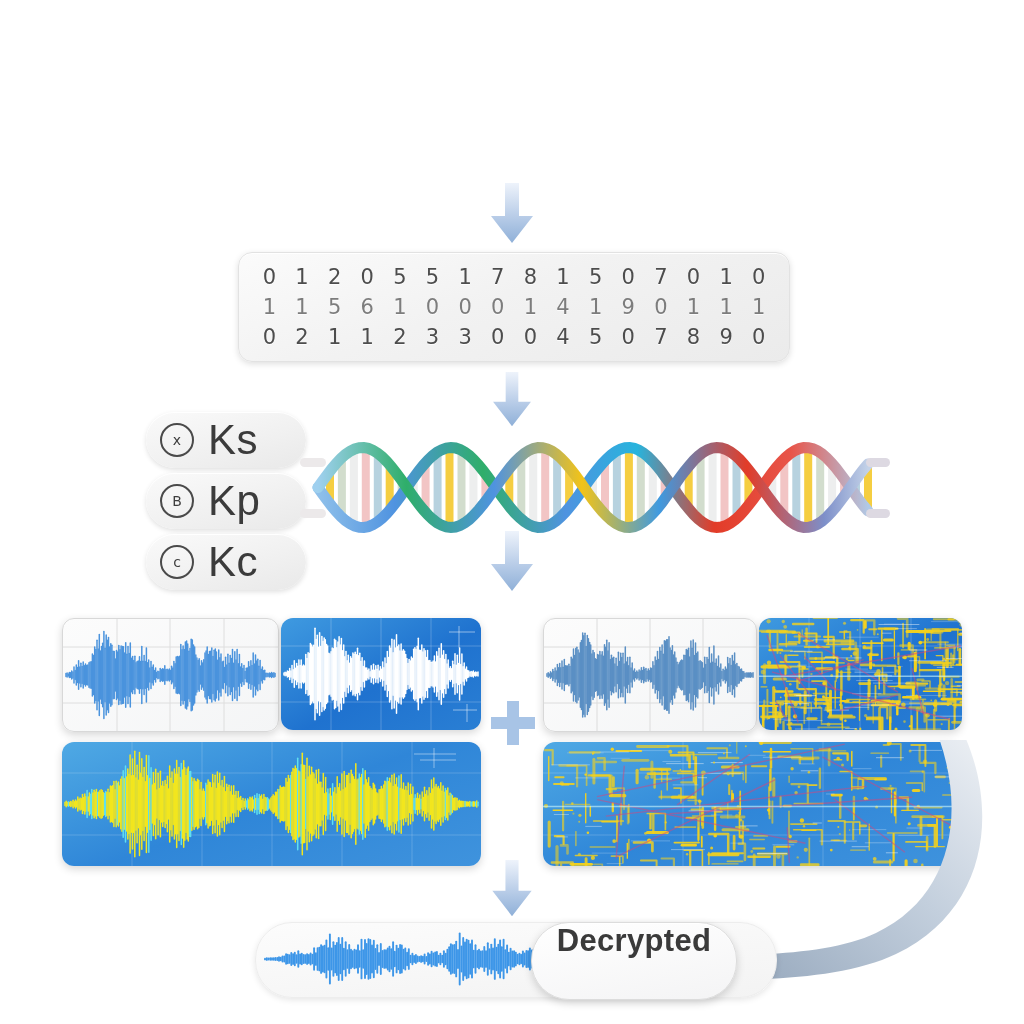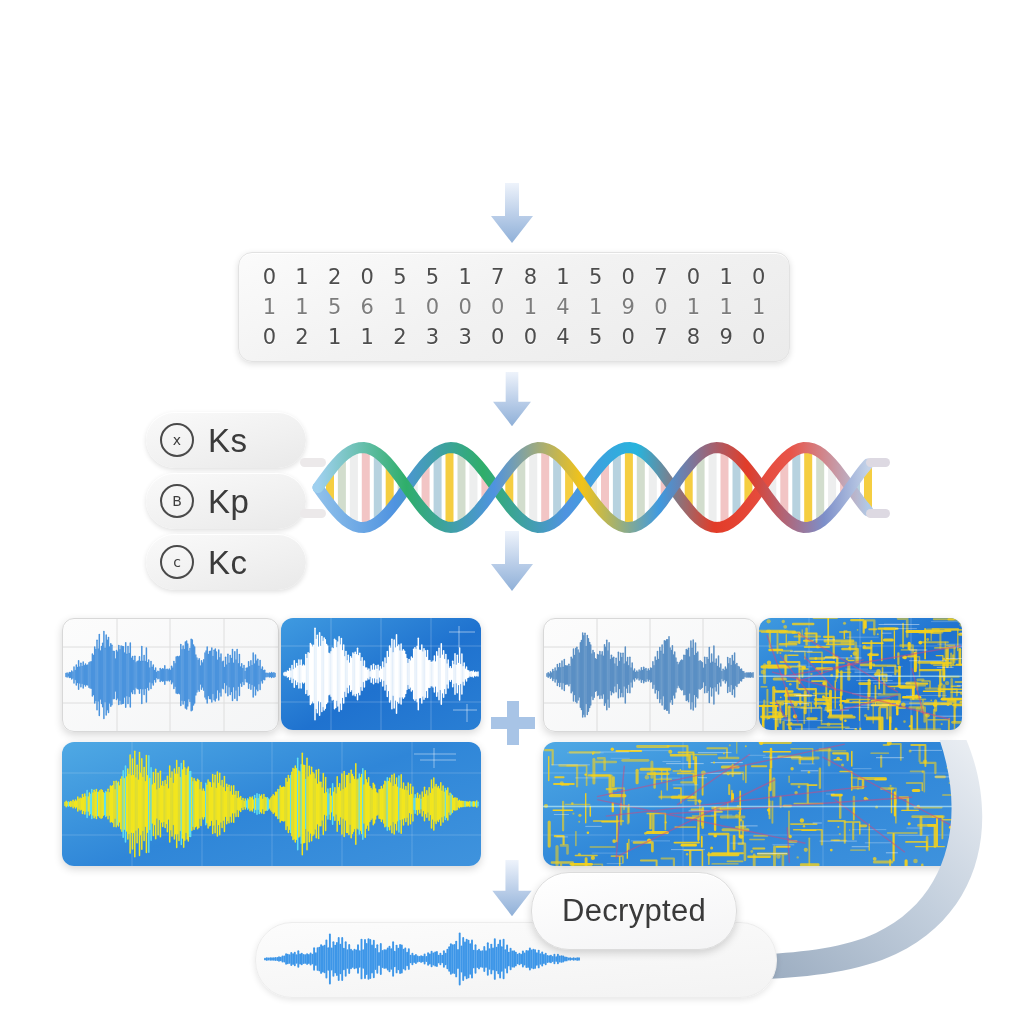--- a/index.html
+++ b/index.html
@@ -53,21 +53,21 @@
   .key-chip.k2{top:122px;}
   .key-glyph{
     width:30px;height:30px;border-radius:50%;
     border:2.2px solid #4a4a4a;
     display:flex;align-items:center;justify-content:center;
     font-family:"DejaVu Sans", sans-serif;font-size:14px;color:#3e3e3e;
     flex:0 0 auto;background:transparent;
   }
   .key-label{
     font-family:"Liberation Sans", sans-serif;
-    font-size:33px;color:#3b3b3b;letter-spacing:.5px;line-height:1;
+    font-size:42px;color:#3b3b3b;letter-spacing:.5px;line-height:1;
   }
 
   
   #dna{position:absolute;left:300px;top:425px;width:590px;height:125px;}
   #dna svg{display:block;width:100%;height:100%;}
 
   
   .card{
     position:absolute;border-radius:12px;overflow:hidden;
     box-shadow:0 3px 8px rgba(0,0,0,.16);
@@ -92,26 +92,26 @@
   #bottom-bar{
     position:absolute;left:255px;top:922px;width:520px;height:74px;
     border-radius:37px;
     background:linear-gradient(175deg,#fcfcfc 0%,#f3f3f3 100%);
     box-shadow:0 2px 6px rgba(0,0,0,.10);
     border:1px solid #ededed;
   }
   #bottom-wave{position:absolute;left:262px;top:930px;width:320px;height:58px;}
   #bottom-wave svg{display:block;width:100%;height:100%;}
   #decrypted-pill{
-    position:absolute;left:531px;top:872px;width:204px;height:76px;
+    position:absolute;left:531px;top:922px;width:204px;height:76px;
     border-radius:38px;
     background:linear-gradient(170deg,#ffffff 0%,#f4f4f5 100%);
     box-shadow:0 3px 9px rgba(0,0,0,.17), inset 0 1px 0 #fff;
     border:1px solid #dcdcdc;
-    display:flex;align-items:center;justify-content:center;
+    display:flex;justify-content:center;font-weight:bold;
   }
   #decrypted-pill span{
     font-family:"Liberation Sans", sans-serif;
     font-size:31px;color:#3a3a3a;letter-spacing:.3px;
   }
 
   
   #feedback-curve{position:absolute;left:700px;top:740px;width:324px;height:270px;}
   #feedback-curve svg{display:block;width:100%;height:100%;}
 

